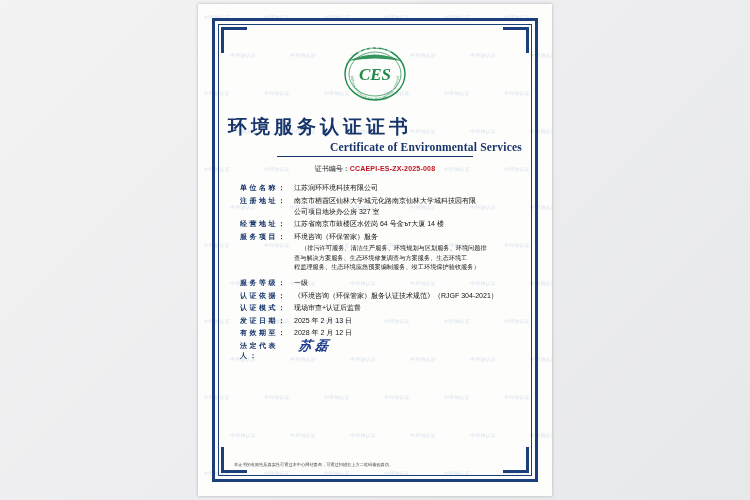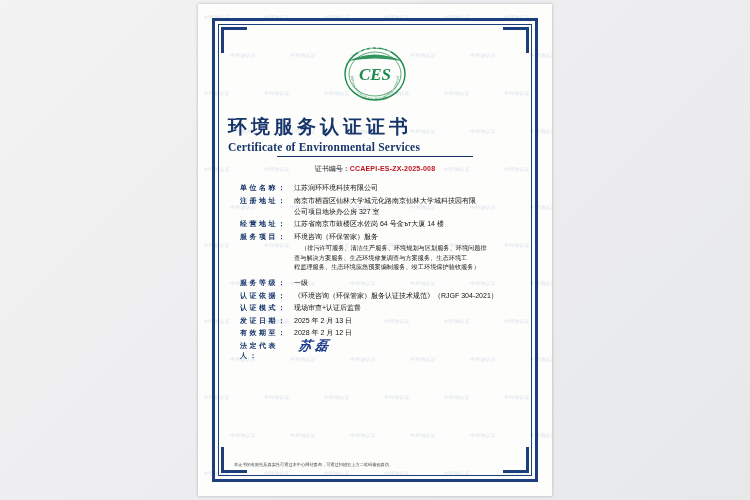--- a/index.html
+++ b/index.html
@@ -67,21 +67,21 @@
     width: 74px; height: 60px; display: inline-block; position: relative;
   }
 
   
   .title-cn {
     text-align: left; color: #17356b; font-weight: bold;
     font-size: 19px; letter-spacing: 4px; margin-top: 6px;
     font-family: "Liberation Serif", serif;
   }
   .title-en {
-    text-align: left; color: #17356b; font-weight: bold;
+    text-align: right; color: #17356b; font-weight: bold;
     font-size: 11.5px; letter-spacing: .2px; margin-top: 1px;
     font-family: "Liberation Serif", serif;
   }
   .title-rule {
     width: 196px; height: 1px; background: #17356b; margin: 3px auto 0;
   }
 
   
   .cert-no {
     margin-top: 7px; text-align: center; font-size: 7px; color: #222;

